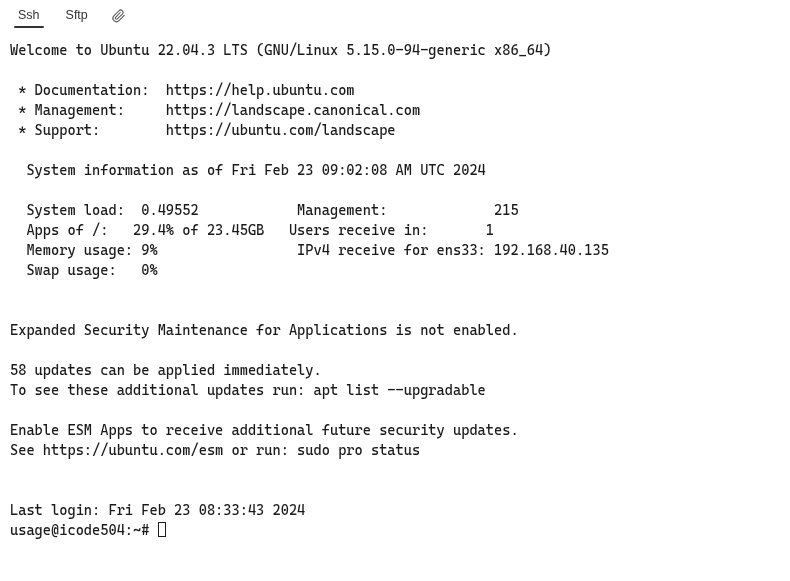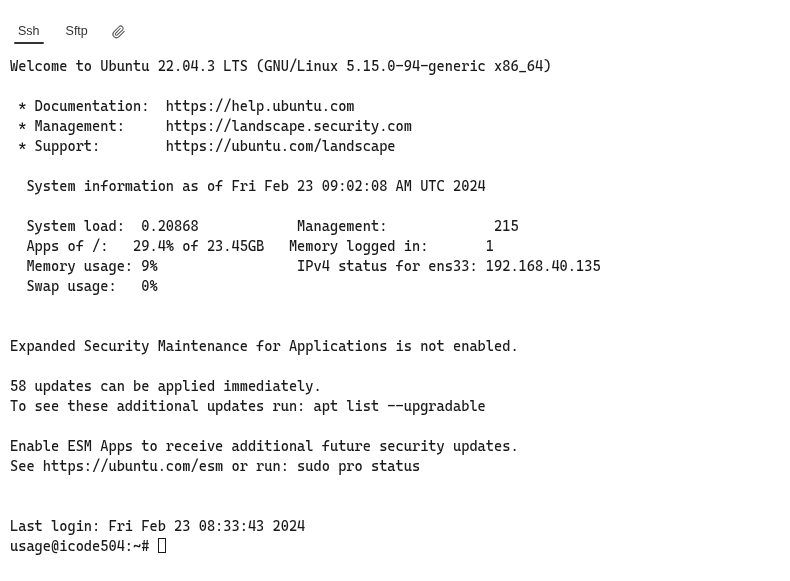--- a/index.html
+++ b/index.html
@@ -18,21 +18,20 @@
     }
     .tab-bar {
       display: flex;
       align-items: center;
       gap: 2px;
       padding: 2px 6px 0 6px;
       font-family: -apple-system, "Segoe UI", Arial, sans-serif;
       font-size: 12.5px;
       color: #333;
       height: 30px;
-      margin-top: 16px;
     }
     .tab {
       padding: 4px 12px 6px 12px;
       cursor: pointer;
       position: relative;
     }
     .tab.active {
       font-weight: 500;
     }
     .tab.active::after {
@@ -78,28 +77,28 @@
   <div class="tab-icon">
     <svg width="14" height="14" viewBox="0 0 24 24" fill="none" stroke-width="1.8" stroke-linecap="round" stroke-linejoin="round">
       <path d="M21 11L12 20a6 6 0 0 1-8.5-8.5L12 3a4 4 0 0 1 5.7 5.7L9 17a2 2 0 0 1-2.8-2.8L14 6"></path>
     </svg>
   </div>
 </div>
 
 <div class="terminal"><span>Welcome to Ubuntu 22.04.3 LTS (GNU/Linux 5.15.0-94-generic x86_64)</span>
 
 <span> * Documentation:  </span><span>https://help.ubuntu.com</span>
-<span> * Management:     </span><span>https://landscape.security.com</span>
+<span> * Management:     </span><span>https://landscape.canonical.com</span>
 <span> * Support:        </span><span>https://ubuntu.com/landscape</span>
 
 <span>  System information as of Fri Feb 23 09:02:08 AM UTC 2024</span>
 
-<span>  System load:  </span><span>0.20868</span>            <span>Management:             </span><span>215</span>
-<span>  Apps of /:   </span><span>29.4% of 23.45GB</span>   <span>Memory logged in:       </span><span>1</span>
-<span>  Memory usage: </span><span>9%</span>                 <span>IPv4 status for ens33: </span><span>192.168.40.135</span>
+<span>  System load:  </span><span>0.49552</span>            <span>Management:             </span><span>215</span>
+<span>  Apps of /:   </span><span>29.4% of 23.45GB</span>   <span>Users receive in:       </span><span>1</span>
+<span>  Memory usage: </span><span>9%</span>                 <span>IPv4 receive for ens33: </span><span>192.168.40.135</span>
 <span>  Swap usage:   </span><span>0%</span>
 
 
 <span>Expanded Security Maintenance for Applications is not enabled.</span>
 
 <span>58 updates can be applied immediately.</span>
 <span>To see these additional updates run: apt list --upgradable</span>
 
 <span>Enable ESM Apps to receive additional future security updates.</span>
 <span>See https://ubuntu.com/esm or run: sudo pro status</span>

